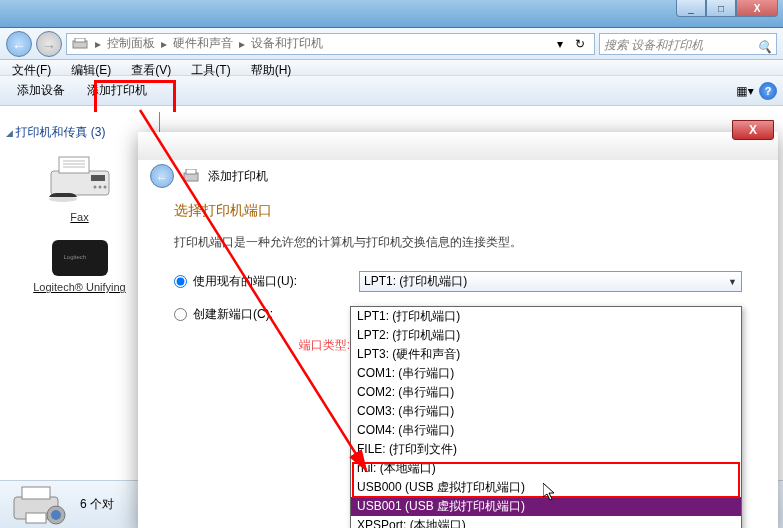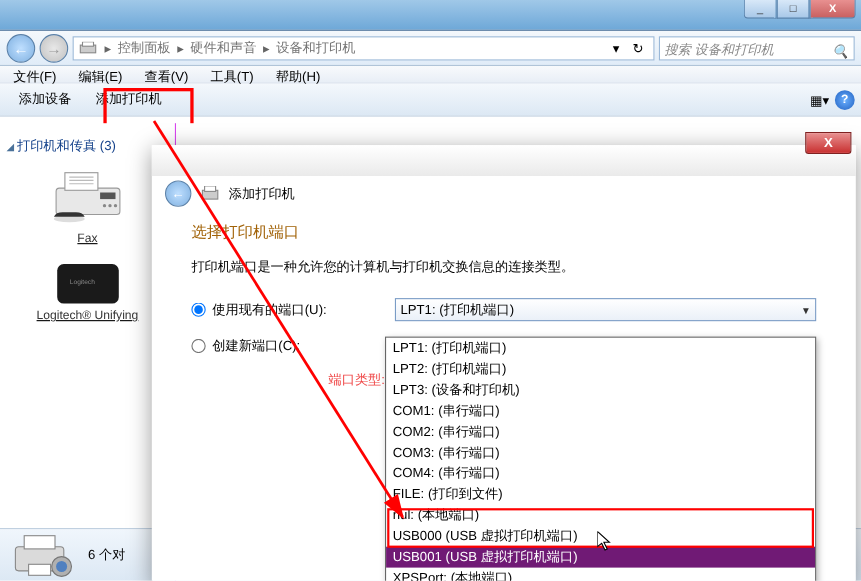--- a/index.html
+++ b/index.html
@@ -44,21 +44,21 @@
   .statusbar { position:absolute; bottom:0; left:0; right:0; height:48px; background:linear-gradient(#F0F6FC,#DCE8F4); border-top:1px solid #C0D0E0; display:flex; align-items:center; padding:4px 8px; gap:8px;}
   
   
   .dialog { position:absolute; left:138px; top:132px; width:640px; height:400px; background:#fff; box-shadow:0 4px 20px rgba(0,0,0,0.4); z-index:10;}
   .dlg-titlebar { height:28px; background:linear-gradient(#fff,#EAEAEA); position:relative;}
   .dlg-close { position:absolute; top:-12px; right:4px; width:42px; height:20px; background:linear-gradient(#E89090,#C83030); border:1px solid #802020; border-radius:0 0 3px 3px; color:#fff; display:flex;align-items:center;justify-content:center;font-weight:bold;cursor:pointer;}
   .dlg-header { display:flex; align-items:center; gap:8px; padding:6px 12px; height:32px;}
   .dlg-back { width:24px;height:24px;border-radius:12px;background:radial-gradient(#BFDFFF,#7FB0E0);border:1px solid #5A80A8;color:#fff;display:flex;align-items:center;justify-content:center;cursor:pointer;}
   .dlg-body { padding:6px 36px 10px 36px;}
   .dlg-title { color:#a16207; font-size:14px; margin:4px 0 14px 0;}
-  .dlg-desc { color:#000000; margin-bottom:20px;font-family:Liberation Mono, monospace;}
+  .dlg-desc { color:#404040; margin-bottom:20px;font-family:Liberation Mono, monospace;}
   .radio-row { display:flex; align-items:center; margin-bottom:14px; gap:6px;}
   .radio-label { width:160px; }
   .combo { flex:1; height:21px; border:1px solid #7A9CC6; background:linear-gradient(#fff,#EAF0F8); display:flex; align-items:center; padding:0 4px; justify-content:space-between; cursor:pointer;}
   .combo .arrow{ font-size:9px; color:#333;}
   .static-label { width:160px; text-align:right; color:#ef4444; padding-right:8px;}
   
   .dropdown { position:absolute; left:350px; top:306px; width:392px; background:#fff; border:1px solid #666; z-index:20; box-shadow:2px 2px 6px rgba(0,0,0,0.3);}
   .dd-item { padding:1px 6px; font-size:12px; cursor:pointer; white-space:nowrap; overflow:hidden;}
   .dd-item.selected { background:#701a75; color:#fff;}
   
@@ -198,21 +198,21 @@
     <div class="radio-row">
       <span style="width:18px"></span>
       <span class="static-label">端口类型:</span>
     </div>
   </div>
 </div>
 
 <div class="dropdown" id="dropdown-list">
     <div class="dd-item">LPT1: (打印机端口)</div>
     <div class="dd-item">LPT2: (打印机端口)</div>
-    <div class="dd-item">LPT3: (设备和打印机)</div>
+    <div class="dd-item">LPT3: (硬件和声音)</div>
     <div class="dd-item">COM1: (串行端口)</div>
     <div class="dd-item">COM2: (串行端口)</div>
     <div class="dd-item">COM3: (串行端口)</div>
     <div class="dd-item">COM4: (串行端口)</div>
     <div class="dd-item">FILE: (打印到文件)</div>
     <div class="dd-item">nul: (本地端口)</div>
     <div class="dd-item">USB000 (USB 虚拟打印机端口)</div>
     <div class="dd-item selected">USB001 (USB 虚拟打印机端口)</div>
     <div class="dd-item">XPSPort: (本地端口)</div>
   </div>

